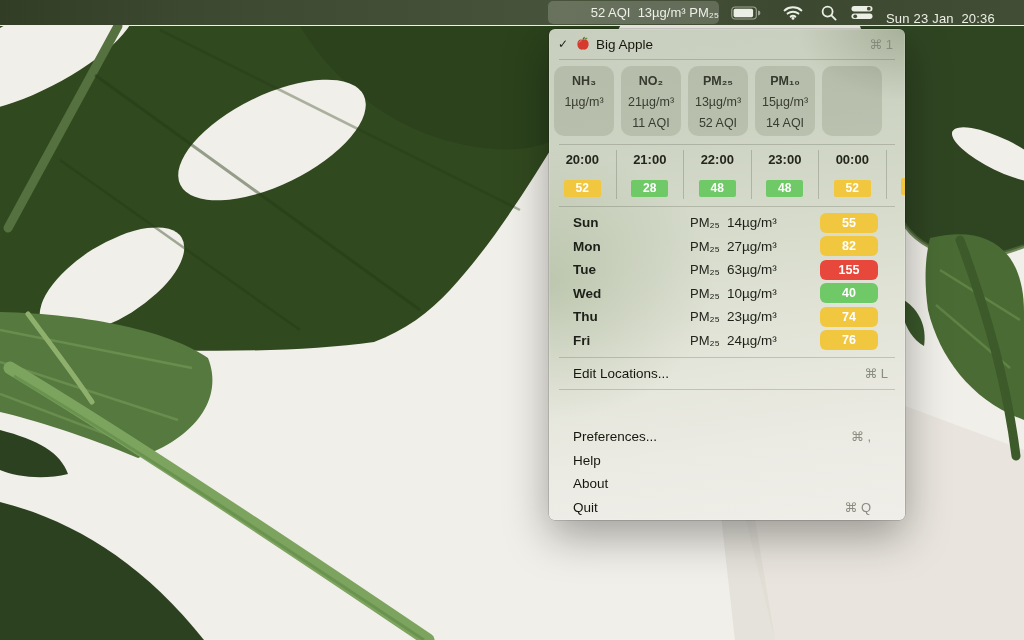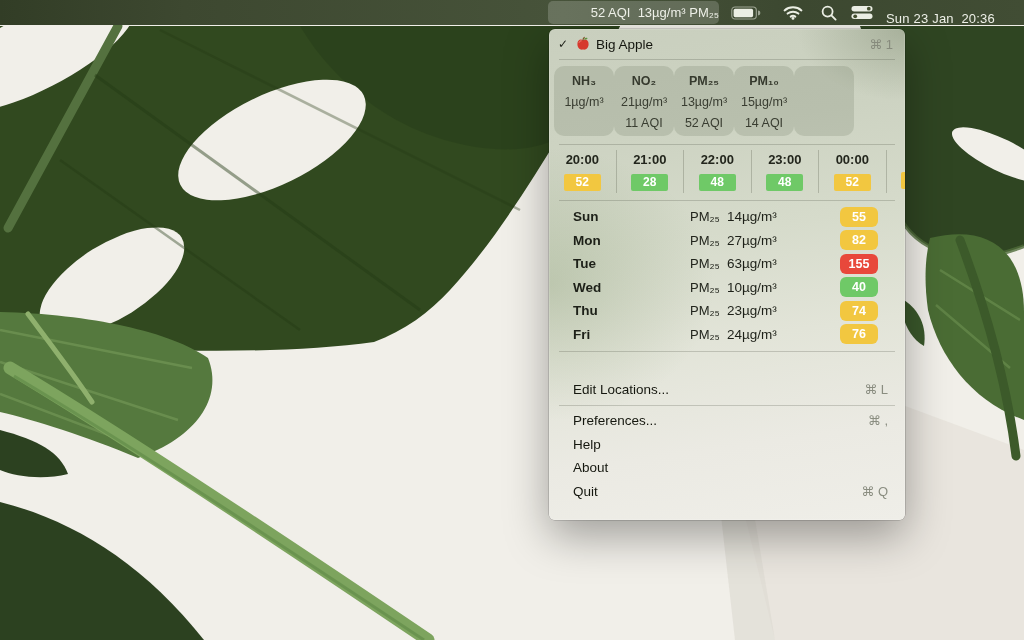--- a/index.html
+++ b/index.html
@@ -36,52 +36,52 @@
 
   
   .loc-row { height:24px; display:flex; align-items:center; padding:0 12px 0 9px; font-size:13.5px; }
   .loc-check { width:17px; font-size:12px; color:#20231b; }
   .loc-icon { width:21px; display:flex; align-items:center; }
   .loc-label { color:#14160f; }
   .loc-short { margin-left:auto; color:#878b7d; font-size:13px; white-space:pre; }
   #loc-section { padding-top:3px; padding-bottom:3px; }
 
   
-  #cards { display:flex; padding:6px 0 8px 5px; overflow:hidden; }
+  #cards { display:flex; gap:7px; padding:6px 0 8px 5px; overflow:hidden; }
   .card { flex:none; width:60px; height:70px; border-radius:10px;
     background:rgba(84,92,72,0.17); text-align:center; padding-top:5px; }
   .card div { height:21px; line-height:21px; font-size:12.5px; color:#393d31; }
   .card .c-name { font-weight:700; color:#363a2e; }
 
   
   #hourly { display:flex; overflow:hidden; padding:5px 0 7px 0; }
   .hour-col { flex:none; width:67.5px; text-align:center; border-right:1px solid rgba(66,71,56,0.25); padding-top:2px; }
-  .hour-time { font-size:13px; font-weight:600; color:#23261d; margin-bottom:5px; }
+  .hour-time { font-size:13px; font-weight:600; color:#23261d; margin-bottom:11px; }
   .hour-badge { display:inline-block; min-width:37px; height:17px; line-height:17px;
     border-radius:2px; color:#fff; font-size:12px; font-weight:700; }
 
   
   #daily { padding:4px 0 5px 0; }
   .day-row { height:23.5px; display:flex; align-items:center; padding:0 27px 0 24px; }
   .day-name { width:117px; font-size:13.5px; font-weight:600; color:#1d2018; }
   .day-metric { width:37px; font-size:13px; color:#22251d; }
   .day-value { flex:1; font-size:13.5px; color:#1d2018; }
-  .day-badge { width:38px; height:20px; line-height:20px; border-radius:6px; text-align:center;
+  .day-badge { width:58px; height:20px; line-height:20px; border-radius:6px; text-align:center;
     color:#fff; font-size:12.5px; font-weight:700; }
 
   .lv-yellow { background:#f2c740; }
   .lv-green  { background:#6fc967; }
   .lv-red    { background:#e8483b; }
 
   
   .menu-item { display:flex; align-items:center; padding:0 17px 0 24px; font-size:13.5px; color:#15170f; }
   .menu-item .short { margin-left:auto; color:#8a8d80; font-size:13px; white-space:pre; }
-  #edit-row { height:31px;margin-top:22px; }
+  #edit-row { height:31px; }
   .action-row { height:23.5px; }
-  #actions { padding:3px 0 8px 0; }
+  #actions { padding:3px 17px 8px 0;margin-top:32px; }
 </style>
 </head>
 <body>
 
 <div id="stage">
 
   <svg id="wallpaper" viewBox="0 0 1024 640" width="1024" height="640">
     <rect x="0" y="0" width="1024" height="640" fill="#f1efe9"></rect>
 
     <path d="M700,330 L775,640 L1024,640 L1024,450 Z" fill="#e5e2da" opacity="0.75"></path>

